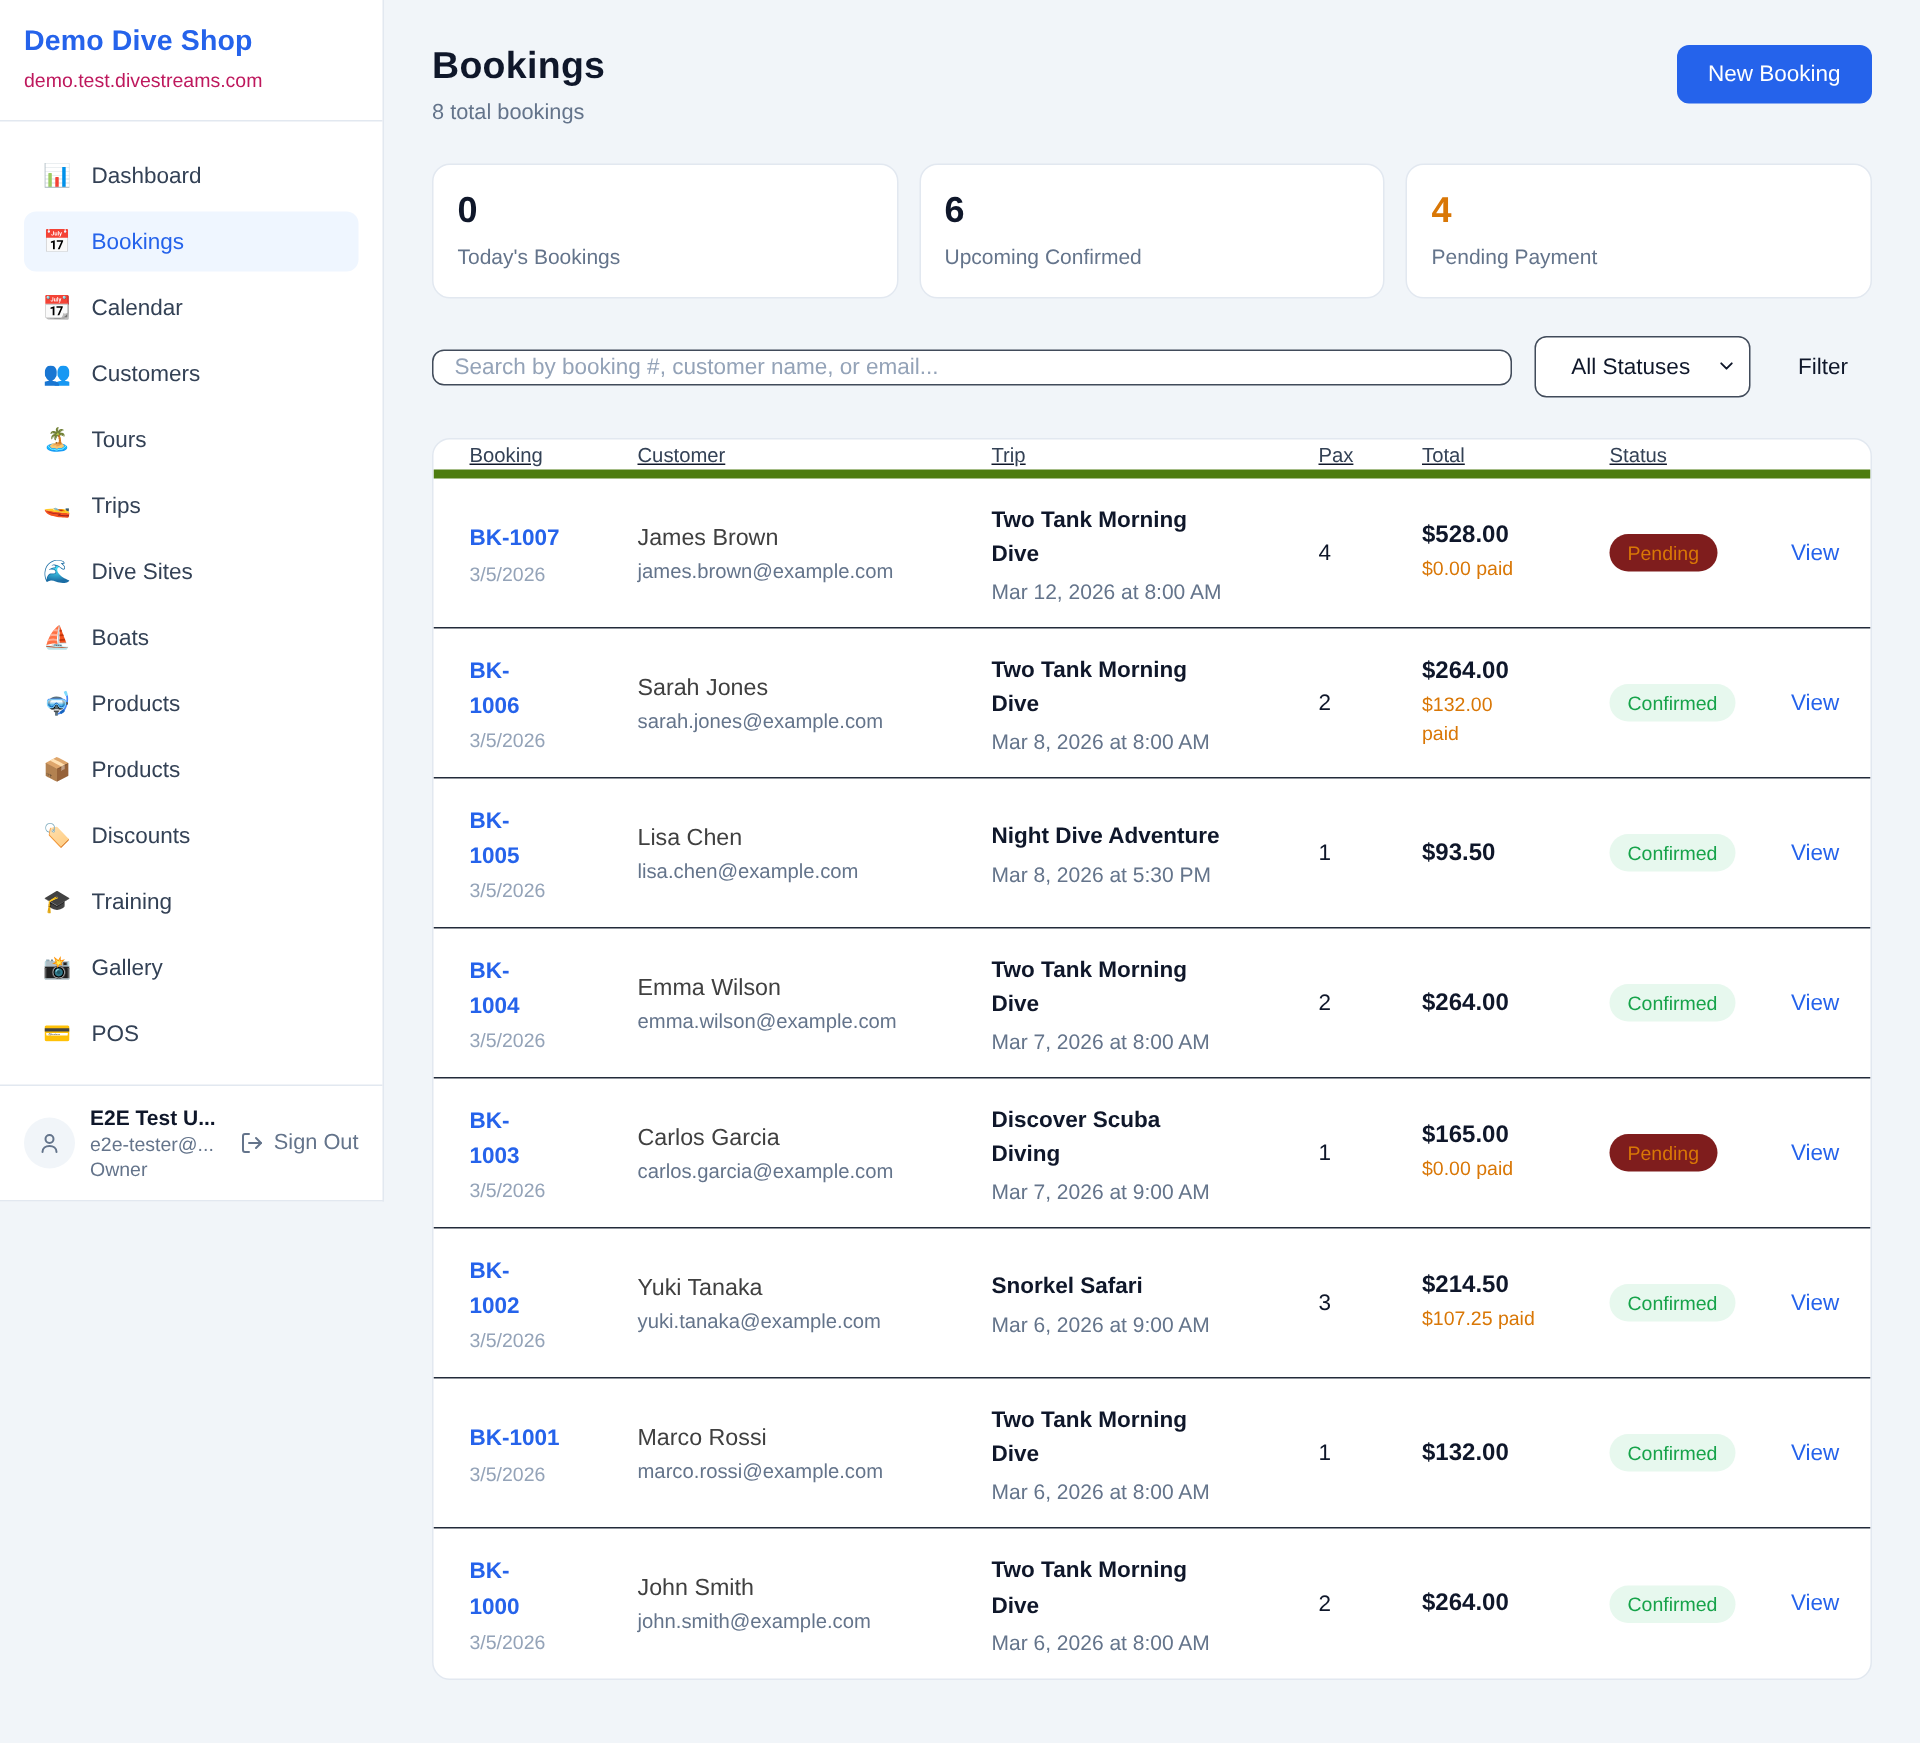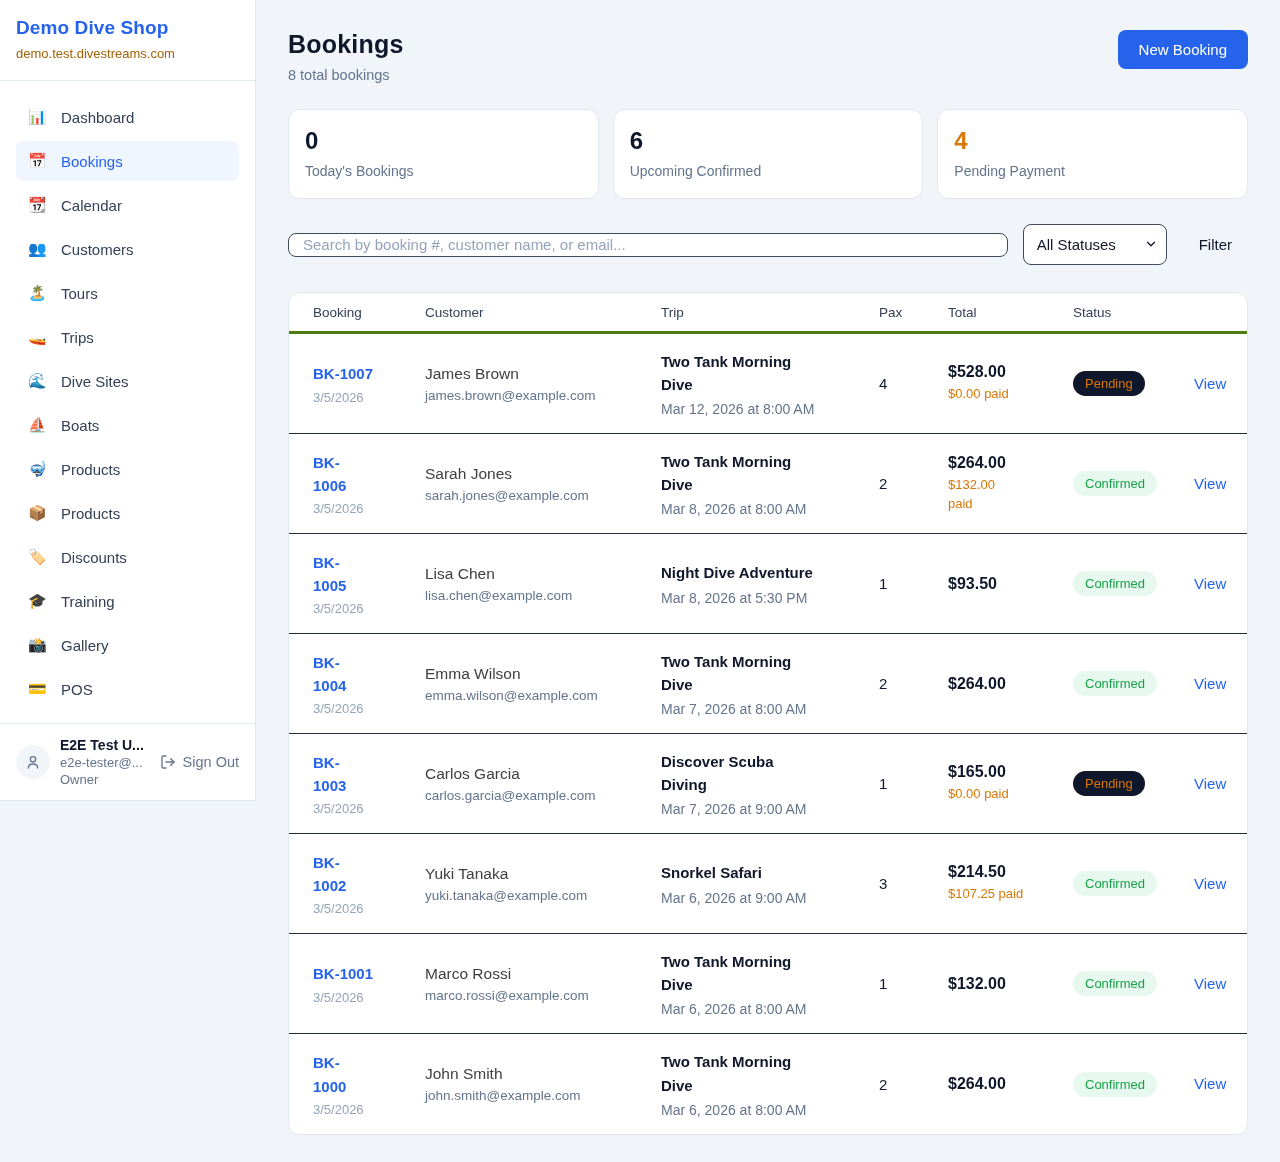--- a/index.html
+++ b/index.html
@@ -4,21 +4,21 @@
 <style>
   * { margin:0; padding:0; box-sizing:border-box; }
   html,body { width:1280px; height:1162px; overflow:hidden; }
   body { background:#f1f5f9; font-family:"Liberation Sans", sans-serif; color:#0f172a; }
 
   
   .sidebar { position:absolute; left:0; top:0; width:256px; background:#fff;
              border-right:1px solid #e2e8f0; border-bottom:1px solid #e2e8f0; }
   .brand { padding:17px 16px 19px; border-bottom:1px solid #e2e8f0; }
   .brand-name { color:#2563eb; font-size:19px; font-weight:700; letter-spacing:.1px; }
-  .brand-domain { margin-top:7px; font-size:13px; color:#a16207; }
+  .brand-domain { margin-top:7px; font-size:13px; color:#be185d; }
   .nav { padding:16px 16px 10px; }
   .nav-item { display:flex; align-items:center; gap:13px; height:40px; padding:0 12px;
               margin-bottom:4px; border-radius:8px; font-size:15px; color:#334155; cursor:pointer; }
   .nav-item .nav-ico { width:20px; font-size:15px; text-align:center; flex:0 0 20px; }
   .nav-item.active { background:#eff6ff; color:#2563eb; font-weight:500; }
   .user-box { border-top:1px solid #e2e8f0; padding:13px 16px; display:flex; align-items:center; gap:10px; }
   .avatar { width:34px; height:34px; border-radius:50%; background:#f1f5f9; flex:0 0 34px;
             display:flex; align-items:center; justify-content:center; }
   .user-meta { min-width:0; flex:1; }
   .user-name { font-size:14px; font-weight:700; color:#0f172a; white-space:nowrap; }
@@ -40,45 +40,45 @@
   .stat-value.orange { color:#d97706; }
   .stat-label { margin-top:8px; font-size:14px; color:#64748b; }
 
   .controls { display:flex; align-items:center; margin-top:25px; }
   .search-input { flex:1; height:24px; border:1px solid #414b5a; border-radius:8px; background:#fff;
                   padding:0 14px; font-size:15px; color:#0f172a; font-family:inherit; outline:none; }
   .search-input::placeholder { color:#94a3b8; }
   .select-wrap { position:relative; margin-left:15px; }
   .status-select { appearance:none; -webkit-appearance:none; width:144px; height:41px; background:#fff;
                    border:1px solid #414b5a; border-radius:8px; padding:0 28px 0 13px; font-size:15px;
-                   color:#0f172a; font-family:inherit; cursor:pointer; outline:none; }
+                   color:#0f172a; font-family:inherit; cursor:pointer; outline:none;text-align:center; }
   .select-chevron { position:absolute; right:9px; top:13px; pointer-events:none; }
   .btn-filter { margin-left:16px; background:none; border:none; font-size:15px; font-weight:500;
                 color:#0f172a; padding:10px 16px; cursor:pointer; font-family:inherit; }
 
   
   .table-card { margin-top:27px; background:#fff; border:1px solid #e2e8f0; border-radius:12px; overflow:hidden; }
   .tgrid { display:grid; grid-template-columns:136px 236px 218px 69px 125px 121px 1fr; }
-  .thead { height:41px; align-items:center; border-bottom:3px solid #4d7c0f; }
+  .thead { height:26px; align-items:center; border-bottom:6px solid #4d7c0f;text-decoration:underline; }
   .th { font-size:13.5px; color:#334155; font-weight:400; }
   .cell1 { padding-left:24px; }
   .trow { height:100px; align-items:center; border-bottom:1px solid #222b3a; }
   .trow:last-child { border-bottom:none; }
   .bk-id { color:#2563eb; font-size:15px; font-weight:700; text-decoration:none; white-space:pre-line; line-height:1.55; display:inline-block; }
   .bk-date { font-size:13px; color:#94a3b8; margin-top:4px; }
   .cust-name { font-size:15.5px; color:#404040; }
   .cust-email { font-size:13.5px; color:#64748b; margin-top:5px; }
   .trip-name { font-size:15px; font-weight:700; color:#0f172a; white-space:pre-line; line-height:1.55; }
   .trip-date { font-size:14px; color:#64748b; margin-top:5px; }
   .pax { font-size:15px; color:#0f172a; }
   .total { font-size:16px; font-weight:700; color:#0f172a; }
   .paid { font-size:13px; color:#d97706; margin-top:4px; white-space:pre-line; line-height:1.4; }
   .paid:empty { display:none; }
   .badge { display:inline-block; padding:5px 12px; border-radius:999px; font-size:13px; }
-  .badge.pending { background:#0f172a; color:#d97706; }
+  .badge.pending { background:#7f1d1d; color:#d97706; }
   .badge.confirmed { background:#e7f8ee; color:#16a34a; }
   .view-link { color:#2563eb; font-size:15px; font-weight:500; text-decoration:none; }
 </style>
 </head>
 <body>
 
 <aside class="sidebar">
   <div class="brand">
     <div class="brand-name">Demo Dive Shop</div>
     <div class="brand-domain">demo.test.divestreams.com</div>

